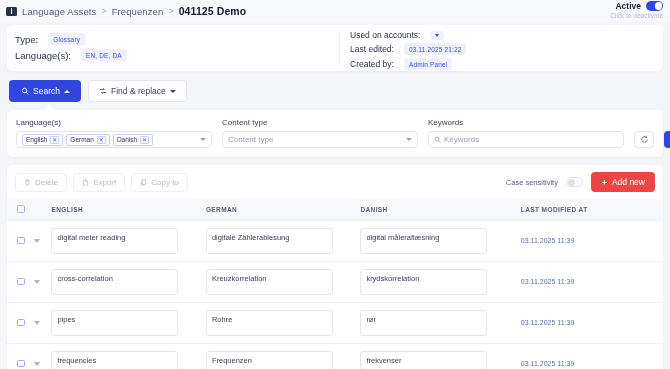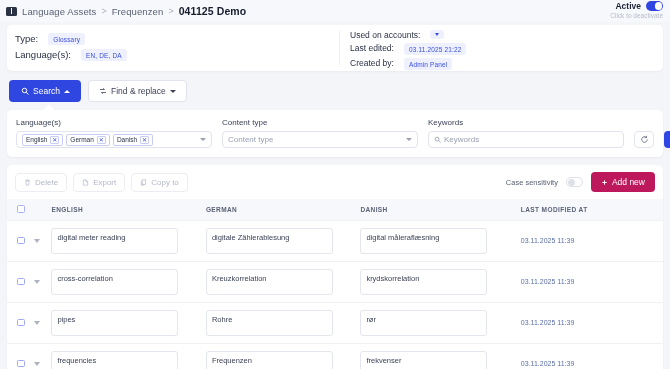--- a/index.html
+++ b/index.html
@@ -55,21 +55,21 @@
   .infocard {
     margin: 3px 7px 0 7px;
     background: #fff; border-radius: 5px;
     height: 46px; display: flex;
     box-shadow: 0 1px 2px rgba(30,40,80,.05);
     position: relative;
   }
   .infoleft { width: 332px; padding: 8px 0 0 8px; }
   .divider { width: 1px; background: #edeef3; margin: 6px 0; }
   .inforight { flex: 1; padding: 5px 0 2px 10px; }
-  .irow { display: flex; align-items: flex-start; gap: 10px; margin-bottom: 4px; }
+  .irow { display: flex; align-items: center; gap: 10px; margin-bottom: 4px; }
   .ilabel { font-size: 9.5px; color: #2b3245; }
   .badge {
     background: #eef0fe; color: #3a50e2;
     font-size: 6.5px; border-radius: 3px;
     padding: 2.5px 5px; letter-spacing: .15px; white-space: nowrap;
   }
   .badge.mini { padding: 3px 5px; display: inline-flex; align-items: center; }
   .chev-sm {
     width: 0; height: 0; border-left: 2.5px solid transparent;
     border-right: 2.5px solid transparent; border-top: 3px solid #3a50e2;
@@ -162,21 +162,21 @@
   .cslabel { font-size: 7.5px; color: #5a6276; }
   .toggle-off {
     width: 17px; height: 9.5px; border-radius: 6px; background: #fff;
     border: 1px solid #dfe1ea; position: relative; cursor: pointer; flex: none;
   }
   .toggle-off .knob {
     position: absolute; left: 1px; top: 1px;
     width: 7px; height: 7px; border-radius: 50%; background: #dfe1ea;
   }
   .addnew {
-    background: #be185d; color: #fff; font-size: 8.5px;
+    background: #ef4444; color: #fff; font-size: 8.5px;
     border-radius: 4px; padding: 5px 10px; cursor: pointer;
     display: inline-flex; align-items: center; gap: 4px; white-space: nowrap;
   }
 
   table { width: 100%; border-collapse: collapse; table-layout: fixed; }
   thead th {
     background: #f7f8fb; text-align: left;
     font-size: 6.5px; letter-spacing: .4px; color: #5a6276;
     font-weight: bold; padding: 6px 0; height: 17px;
   }

